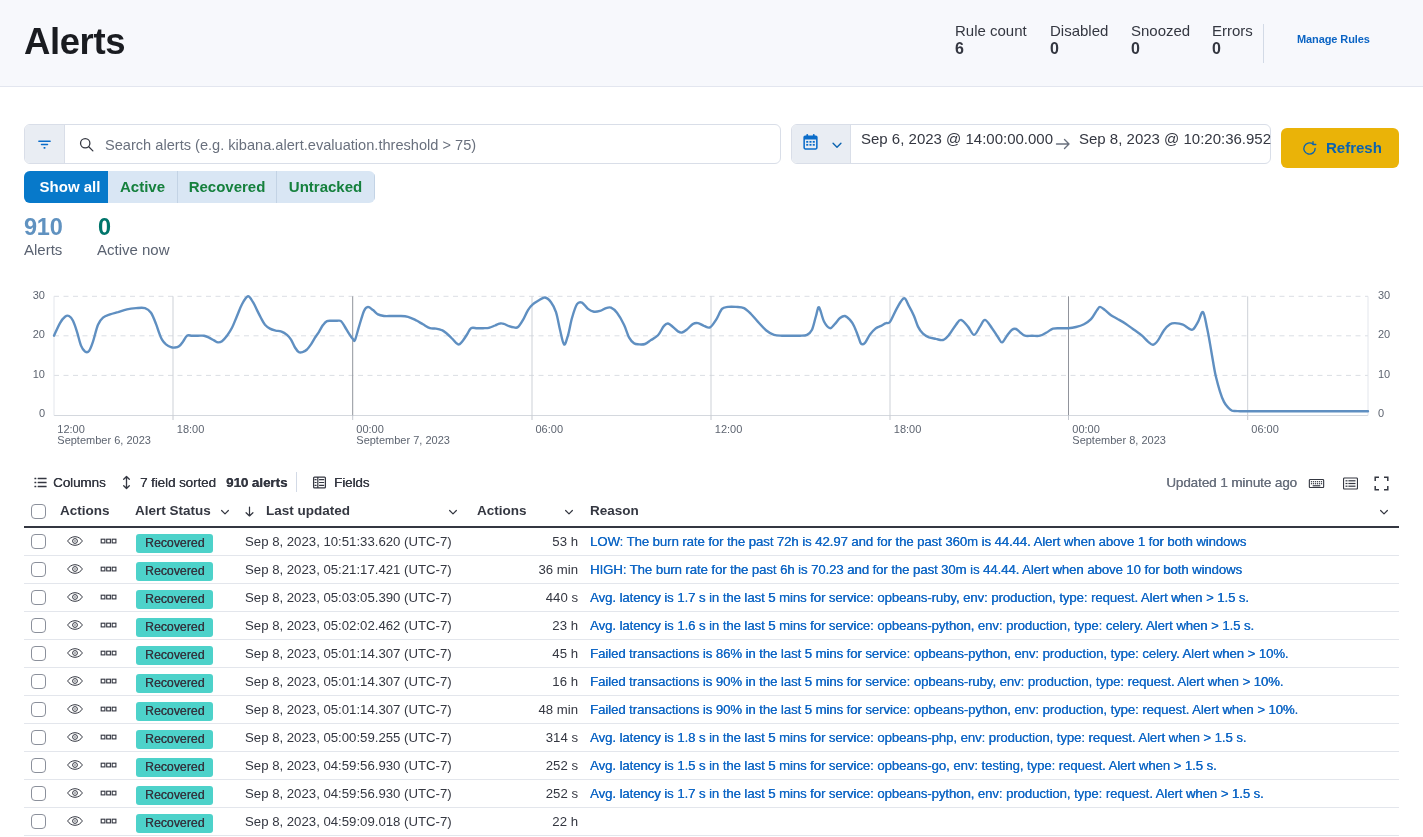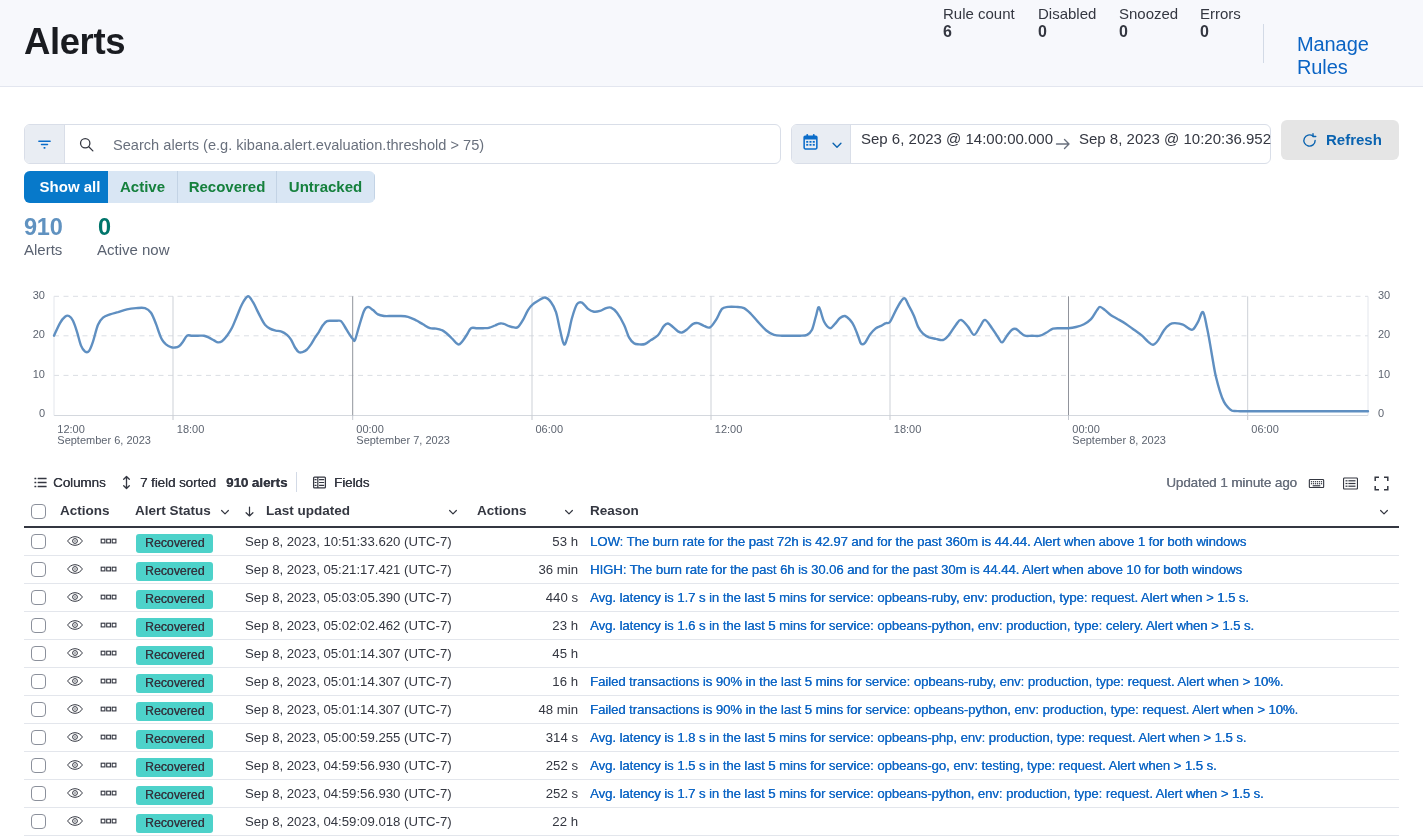--- a/index.html
+++ b/index.html
@@ -3,40 +3,40 @@
 <style>
 * { margin:0; padding:0; box-sizing:border-box; }
 svg { display:block; }
 html,body { width:1423px; height:837px; overflow:hidden; background:#fff;
   font-family:"Liberation Sans",sans-serif; color:#343741; }
 .abs { position:absolute; }
 .hdr { position:absolute; left:0; top:0; width:1423px; height:87px;
   background:#f7f8fc; border-bottom:1px solid #e3e6ef; }
 .h1 { position:absolute; left:24px; top:21px; font-size:36.5px; font-weight:700;
   color:#1a1c21; letter-spacing:-0.4px; }
-.stat { position:absolute; top:5px; }
+.stat { position:absolute; top:22px;margin-left:12px; }
 .stat .lb { font-size:15px; color:#343741; }
 .stat .vl { font-size:16px; font-weight:700; margin-top:1px; color:#343741;}
 .vdiv { position:absolute; left:1263px; top:24px; width:1px; height:39px; background:#d3dae6; }
-.manage { position:absolute; left:1297px; top:33px; font-size:20px; font-weight:400; color:#0b64c4; letter-spacing:-0.1px; }
+.manage { position:absolute; left:1297px; top:33px; font-size:11px; font-weight:700; color:#0b64c4; letter-spacing:-0.1px; }
 
 .searchbar { position:absolute; left:24px; top:124px; width:757px; height:40px;
   background:#fff; border:1px solid #d9dee8; border-radius:6px; }
 .filterseg { position:absolute; left:0; top:0; width:40px; height:38px;
   background:#e9edf3; border-right:1px solid #d9dee8; border-radius:5px 0 0 5px; }
 .filterseg svg { position:absolute; left:11px; top:11px; }
 .searchbar .mag { position:absolute; left:53px; top:11px; }
-.searchbar .ph { position:absolute; left:80px; top:12px; font-size:14.6px; color:#69707d;margin-left:8px; }
+.searchbar .ph { position:absolute; left:80px; top:12px; font-size:14.6px; color:#69707d; }
 .datepick { position:absolute; left:791px; top:124px; width:480px; height:40px;
   background:#fff; border:1px solid #d9dee8; border-radius:6px; }
 .calseg { position:absolute; left:0; top:0; width:59px; height:38px;
   background:#e9edf3; border-right:1px solid #d9dee8; border-radius:5px 0 0 5px; }
 .dtxt { position:absolute; top:5px; font-size:15px; color:#343741; white-space:nowrap; }
-.refresh { position:absolute; left:1281px; top:120px; width:118px; height:40px;
-  background:#e5e5e5; border-radius:6px; }
+.refresh { position:absolute; left:1281px; top:128px; width:118px; height:40px;
+  background:#eab308; border-radius:6px; }
 .refresh svg { position:absolute; left:20px; top:12px; }
 .refresh span { position:absolute; left:45px; top:11px; font-size:15px; font-weight:600; color:#0a63b0; }
 
 .fgroup { position:absolute; left:24px; top:171px; height:32px; border-radius:6px;
   background:#d9e6f4; display:flex; overflow:hidden; }
 .fbtn { font-size:15px; font-weight:600; color:#15803d; line-height:32px;
   text-align:center; border-right:1px solid #c3d3e5; }
 .fbtn.active { background:#0779ca; color:#fff; border-right:none;padding-left:8px; }
 
 .bignum { position:absolute; top:214px; font-size:23.5px; font-weight:700; letter-spacing:-0.2px; }
@@ -320,21 +320,21 @@
 <span class="ic" style="left:100px;top:5px">
       <svg width="17" height="17" viewBox="0 0 17 17" fill="none" stroke="#343741" stroke-width="1.1">
         <rect x="1.2" y="6.2" width="3.7" height="3.7"></rect>
         <rect x="6.7" y="6.2" width="3.7" height="3.7"></rect>
         <rect x="12.2" y="6.2" width="3.7" height="3.7"></rect>
       </svg>
     </span>
 <span class="badge">Recovered</span>
 <span class="ts">Sep 8, 2023, 05:21:17.421 (UTC-7)</span>
 <span class="dur">36 min</span>
-<span class="reason">HIGH: The burn rate for the past 6h is 30.06 and for the past 30m is 44.44. Alert when above 10 for both windows</span>
+<span class="reason">HIGH: The burn rate for the past 6h is 70.23 and for the past 30m is 44.44. Alert when above 10 for both windows</span>
 </div>
 <div class="row" style="top:584px">
 <span class="cb" style="left:31px;top:6px"></span>
 <span class="ic" style="left:67px;top:5px">
       <svg width="16" height="16" viewBox="0 0 16 16" fill="none" stroke="#343741">
         <path stroke-width="1" d="M8 3.7C4.9 3.7 2.2 5.5.7 7.9a.2.2 0 0 0 0 .2C2.2 10.5 4.9 12.3 8 12.3s5.8-1.8 7.3-4.2a.2.2 0 0 0 0-.2C13.8 5.5 11.1 3.7 8 3.7z"></path>
         <circle cx="8" cy="8" r="2.4" stroke-width="1"></circle>
         <circle cx="8" cy="8" r="0.7" fill="#343741" stroke="none"></circle>
       </svg>
     </span>
@@ -383,20 +383,21 @@
 <span class="ic" style="left:100px;top:5px">
       <svg width="17" height="17" viewBox="0 0 17 17" fill="none" stroke="#343741" stroke-width="1.1">
         <rect x="1.2" y="6.2" width="3.7" height="3.7"></rect>
         <rect x="6.7" y="6.2" width="3.7" height="3.7"></rect>
         <rect x="12.2" y="6.2" width="3.7" height="3.7"></rect>
       </svg>
     </span>
 <span class="badge">Recovered</span>
 <span class="ts">Sep 8, 2023, 05:01:14.307 (UTC-7)</span>
 <span class="dur">45 h</span>
+<span class="reason">Failed transactions is 86% in the last 5 mins for service: opbeans-python, env: production, type: celery. Alert when &gt; 10%.</span>
 </div>
 <div class="row" style="top:668px">
 <span class="cb" style="left:31px;top:6px"></span>
 <span class="ic" style="left:67px;top:5px">
       <svg width="16" height="16" viewBox="0 0 16 16" fill="none" stroke="#343741">
         <path stroke-width="1" d="M8 3.7C4.9 3.7 2.2 5.5.7 7.9a.2.2 0 0 0 0 .2C2.2 10.5 4.9 12.3 8 12.3s5.8-1.8 7.3-4.2a.2.2 0 0 0 0-.2C13.8 5.5 11.1 3.7 8 3.7z"></path>
         <circle cx="8" cy="8" r="2.4" stroke-width="1"></circle>
         <circle cx="8" cy="8" r="0.7" fill="#343741" stroke="none"></circle>
       </svg>
     </span>

